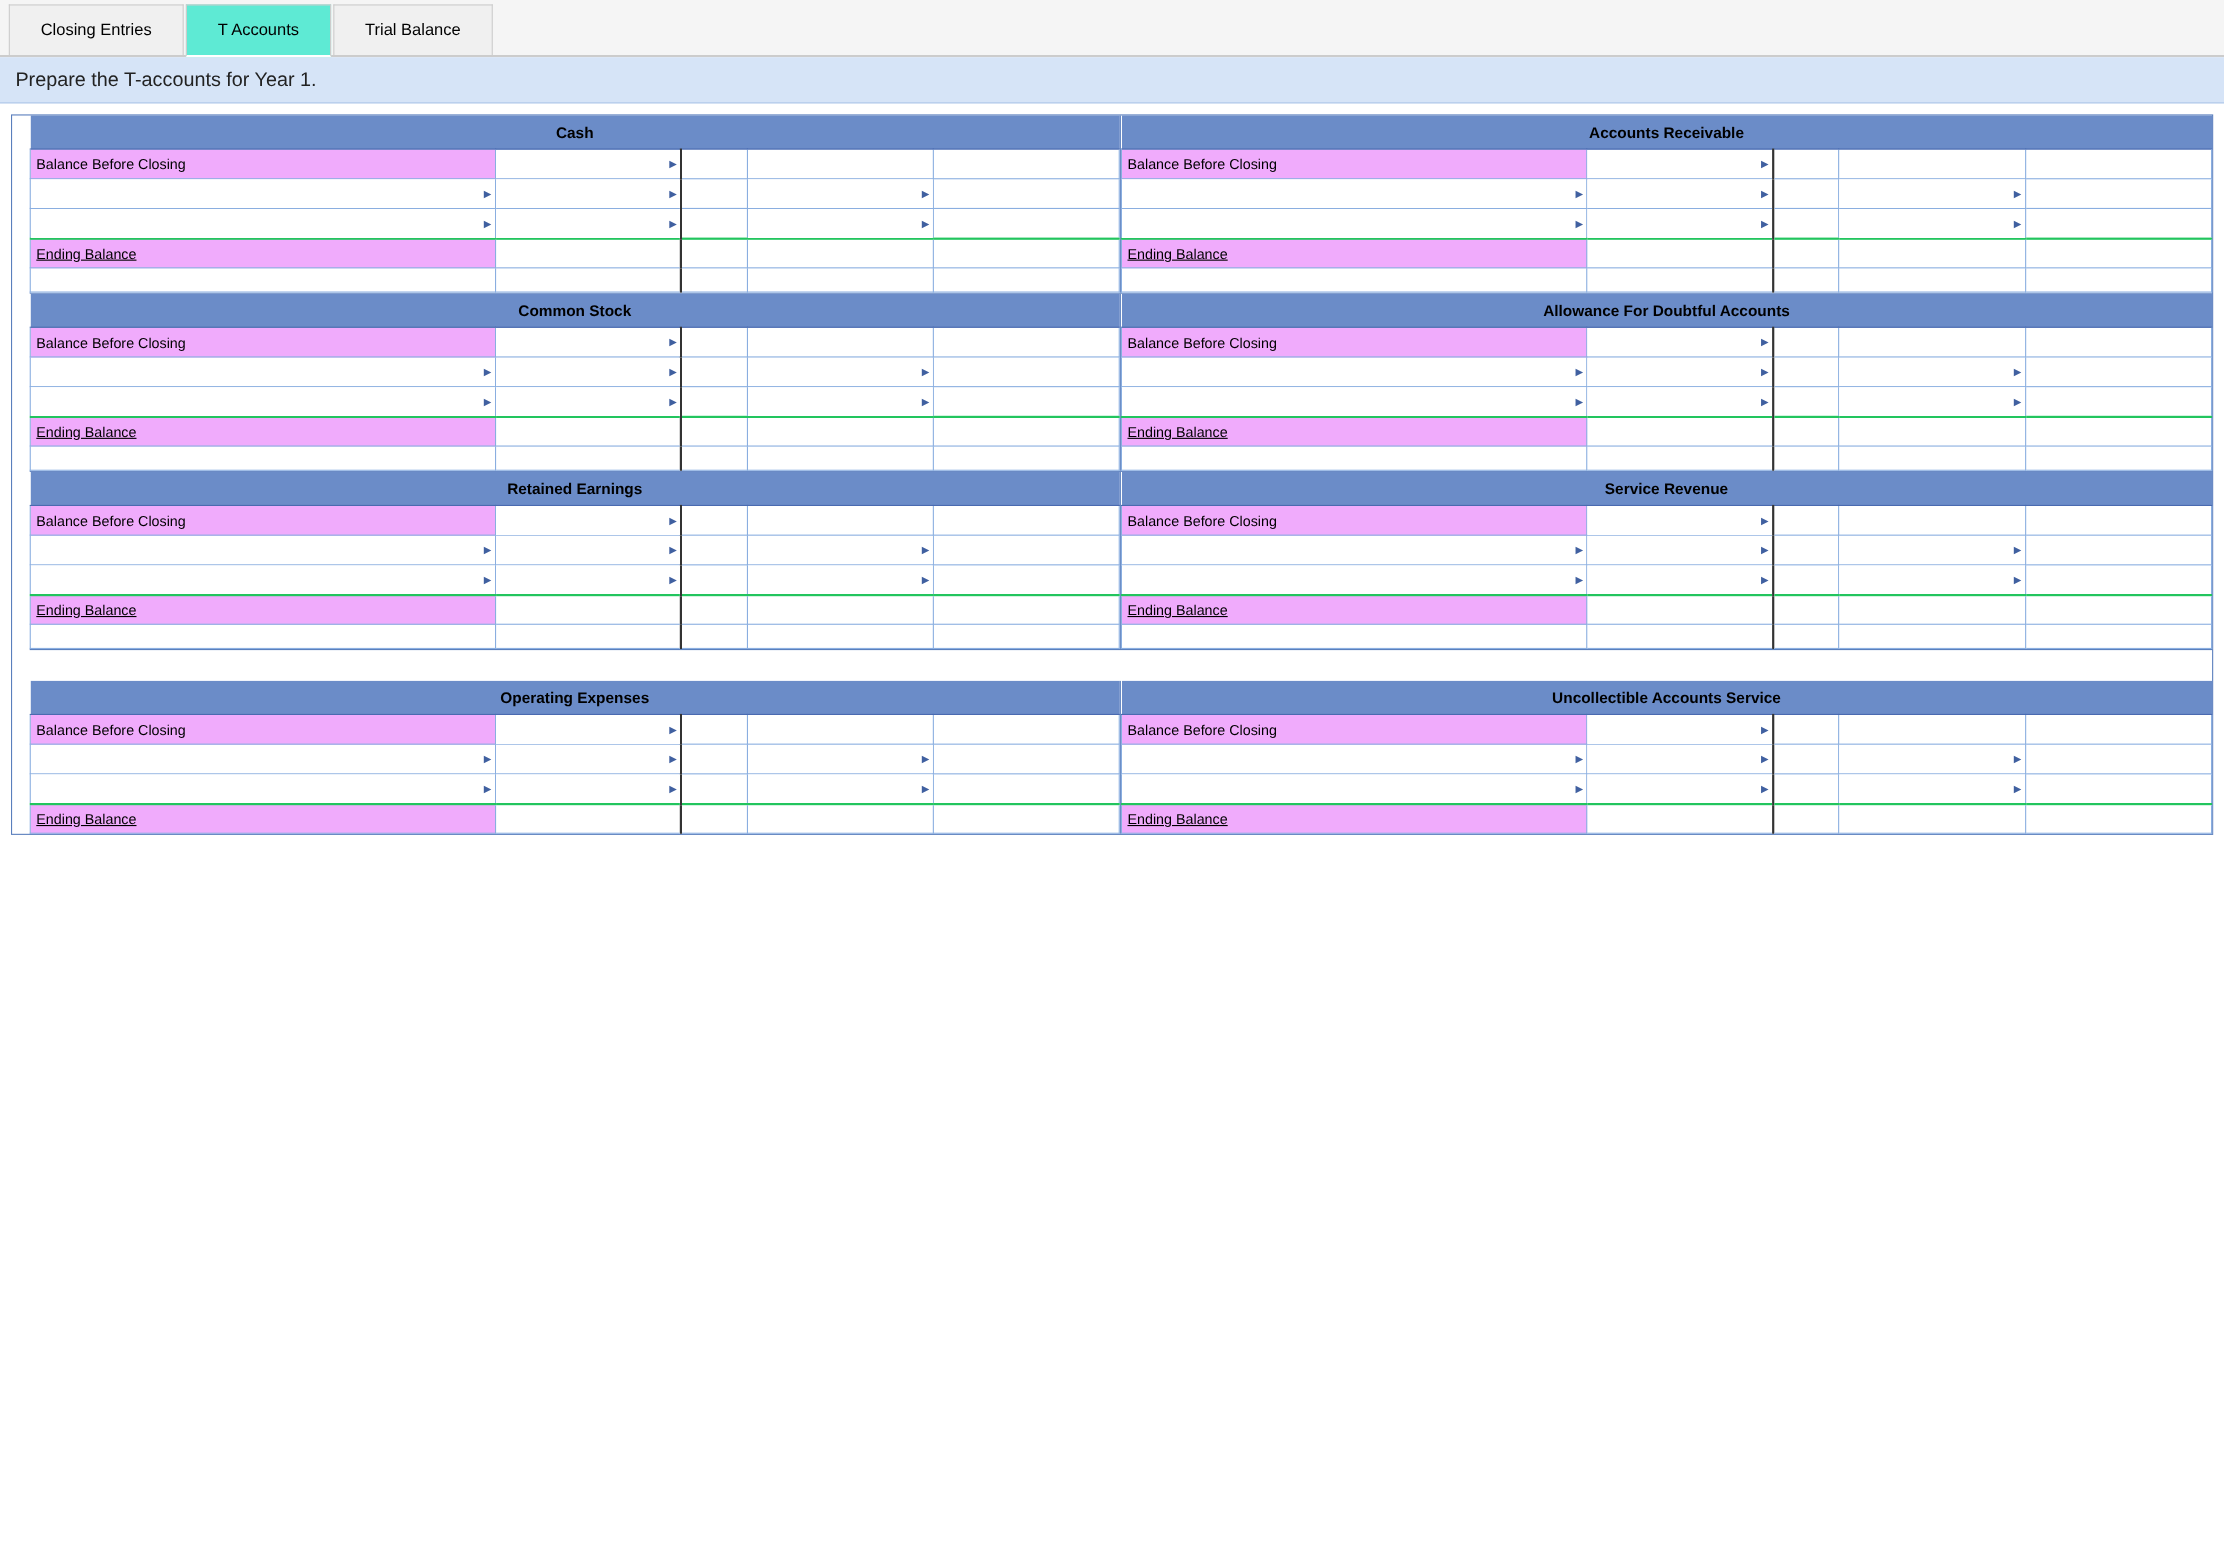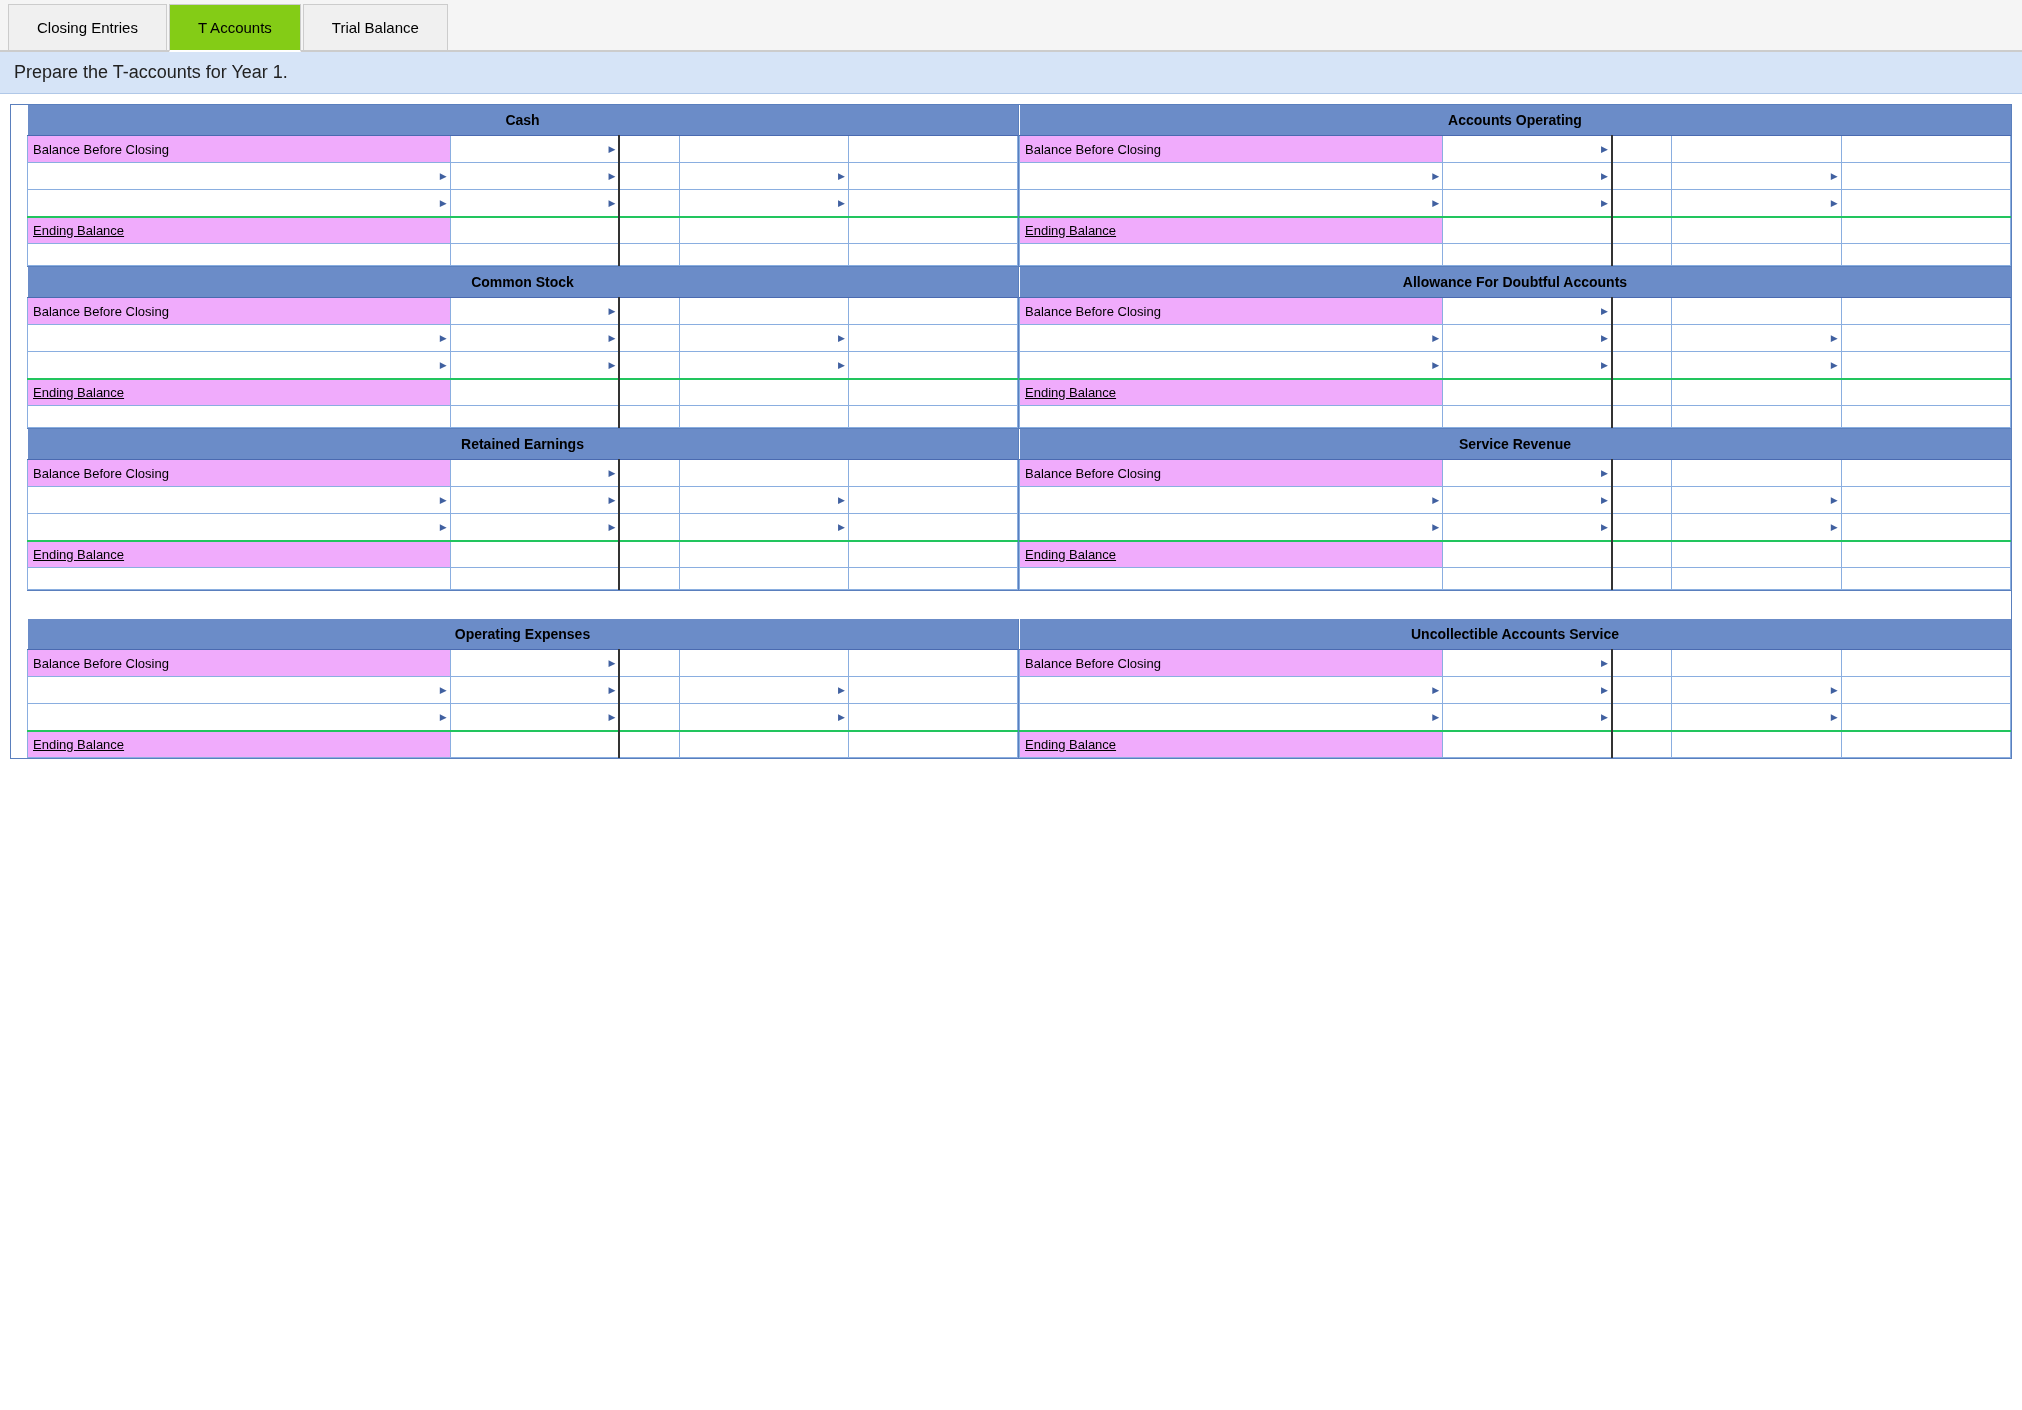--- a/index.html
+++ b/index.html
@@ -19,21 +19,21 @@
       padding: 14px 28px;
       border: 1px solid #ccc;
       border-bottom: none;
       background: #f0f0f0;
       cursor: pointer;
       font-size: 15px;
       margin-right: 2px;
       margin-top: 4px;
     }
     .tab.active {
-      background: #84cc16;
+      background: #5eead4;
       font-weight: normal;
       border-top: 1px solid #ccc;
       border-bottom: 2px solid #fff;
       margin-bottom: -2px;
       z-index: 1;
     }
     .tab:first-child {
       margin-left: 8px;
     }
 
@@ -203,21 +203,21 @@
                 <td></td>
                 <td></td>
               </tr>
             </tbody>
           </table>
         </div>
         <div class="right-account">
           <table class="tacct">
             <thead>
               <tr>
-                <th colspan="5">Accounts Operating</th>
+                <th colspan="5">Accounts Receivable</th>
               </tr>
             </thead>
             <tbody>
               <tr>
                 <td class="label">Balance Before Closing</td>
                 <td class="arrow-cell"></td>
                 <td style="border-left: 2px solid rgb(51, 51, 51); border-right: 1px solid rgb(138, 174, 224); width: 4px; padding: 0px;"></td>
                 <td></td>
                 <td></td>
               </tr>

